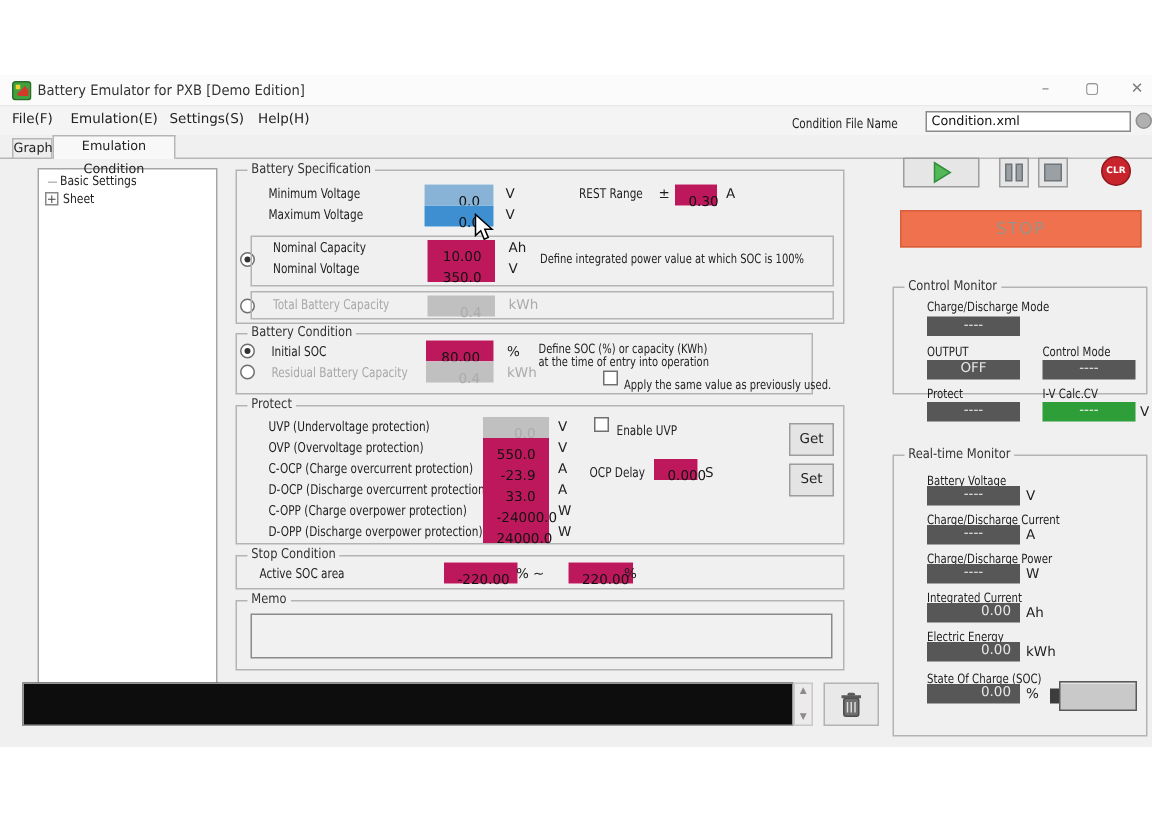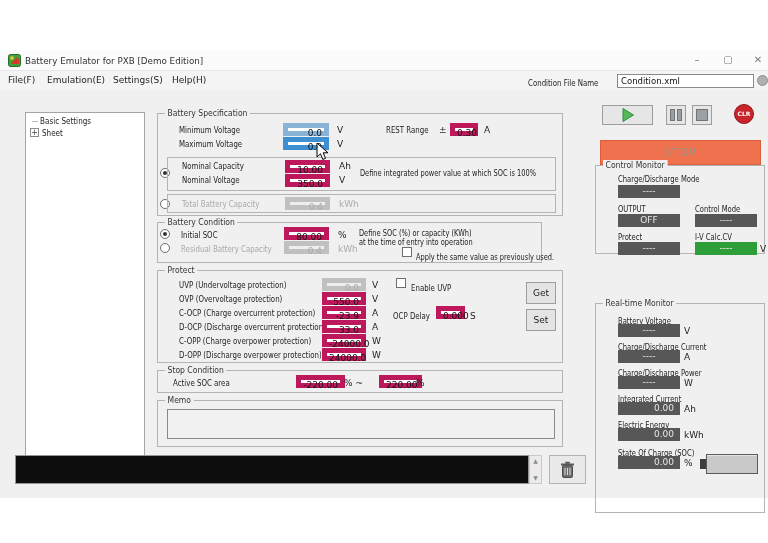--- a/index.html
+++ b/index.html
@@ -19,21 +19,21 @@
   .tabline { position:absolute; left:0; top:15px; width:768px; height:1px; background:#b6b6b6; }
   .tab { position:absolute; border:1px solid #b6b6b6; font-size:8.5px; color:#222; text-align:center; background:#ededed; }
   .tab.inactive { left:8px; top:2px; width:27px; height:14px; line-height:13px; }
   .tab.active { left:35px; top:0; width:82px; height:16px; line-height:15px; background:#f8f8f8; border-bottom:none; z-index:2; }
   
   .group { position:absolute; border:1px solid #b4b4b4; }
   .gtitle { position:absolute; top:-6px; left:7px; background:#f0f0f0; padding:0 3px; font-size:9px; color:#333; white-space:nowrap; line-height:11px; transform:scaleX(.85); transform-origin:0 0; }
   .lbl { position:absolute; font-size:9px; color:#1d1d1d; white-space:nowrap; transform:scaleX(.78); transform-origin:0 50%; line-height:10px; }
   .lbl.dis { color:#a8a8a8; }
   .note { position:absolute; font-size:8.5px; color:#222; white-space:nowrap; transform:scaleX(.78); transform-origin:0 50%; line-height:10px; }
-  .tb { position:absolute; height:13px; border:5px solid #be185d; background:#ffffff; font-size:9px; color:#111; text-align:right; padding:0 2px; line-height:11px; }
+  .tb { position:absolute; height:13px; border:7px solid #be185d; background:#ffffff; font-size:9px; color:#111; text-align:right; padding:0 2px; line-height:11px; }
   .tb.dis { background:#eeeeee; color:#ababab; border-color:#c0c0c0; }
   .tb.blue { border-color:#89b3d6; }
   .tb.focus { border-color:#3d8fd1; }
   .unit { position:absolute; font-size:9px; color:#1d1d1d; line-height:10px; }
   .unit.dis { color:#ababab; }
   .radio { position:absolute; width:10px; height:10px; border:1px solid #6f6f6f; border-radius:50%; background:#fff; }
   .radio.sel::after { content:''; position:absolute; left:2px; top:2px; width:4px; height:4px; border-radius:50%; background:#333; }
   .cb { position:absolute; width:10px; height:10px; border:1px solid #6f6f6f; background:#fff; }
   .btn { position:absolute; background:#e4e4e4; border:1px solid #9d9d9d; font-size:9px; color:#222; text-align:center; }
   .innerbox { position:absolute; border:1px solid #b4b4b4; }
@@ -90,20 +90,25 @@
   <div id="menubar">
     <span class="menuitem" style="left:8px">File(F)</span>
     <span class="menuitem" style="left:47px">Emulation(E)</span>
     <span class="menuitem" style="left:113px">Settings(S)</span>
     <span class="menuitem" style="left:172px">Help(H)</span>
     <span class="lbl" style="left:528px; top:7px">Condition File Name</span>
     <div id="cond-input">Condition.xml</div>
     <div id="cond-led"></div>
   </div>
 
+  <div id="tabstrip">
+    <div class="tabline"></div>
+    <div class="tab inactive">Graph</div>
+    <div class="tab active">Emulation Condition</div>
+  </div>
 </div>
 
 <div id="treepanel">
   <span class="stub" style="left:6px; top:8px"></span>
   <span class="treeitem" style="left:14px; top:3px">Basic Settings</span>
   <span class="expander" style="left:4px; top:15px"></span>
   <span class="treeitem" style="left:16px; top:15px">Sheet</span>
 </div>
 
 <div class="group" style="left:157px; top:113px; width:406px; height:103px">
@@ -234,36 +239,36 @@
 </div>
 <div class="toolbtn" style="left:692px; top:105px">
   <svg width="14" height="14" viewBox="0 0 14 14">
     <rect x="1.5" y="1.5" width="11" height="11" fill="#9aa0a4" stroke="#6e7478"></rect>
   </svg>
 </div>
 <div class="abs" id="clr-button" style="left:734px; top:104px; width:20px; height:20px">CLR</div>
 
 <div id="stop-big">STOP</div>
 
-<div class="group" style="left:595px; top:165px; width:170px; height:89px">
+<div class="group" style="left:595px; top:191px; width:170px; height:72px">
   <span class="gtitle">Control Monitor</span>
   <span class="mlabel" style="left:22px; top:8px">Charge/Discharge Mode</span>
   <div class="mbox" style="left:22px; top:19px">----</div>
   <span class="mlabel" style="left:22px; top:38px">OUTPUT</span>
   <div class="mbox" style="left:22px; top:48px">OFF</div>
   <span class="mlabel" style="left:99px; top:38px">Control Mode</span>
   <div class="mbox" style="left:99px; top:48px">----</div>
   <span class="mlabel" style="left:22px; top:66px">Protect</span>
   <div class="mbox" style="left:22px; top:76px">----</div>
   <span class="mlabel" style="left:99px; top:66px">I-V Calc.CV</span>
   <div class="mbox green" style="left:99px; top:76px">----</div>
   <span class="munit" style="left:164px; top:77px">V</span>
 </div>
 
-<div class="group" style="left:595px; top:303px; width:170px; height:210px">
+<div class="group" style="left:595px; top:303px; width:170px; height:188px">
   <span class="gtitle">Real-time Monitor</span>
 
   <span class="mlabel" style="left:22px; top:12px">Battery Voltage</span>
   <div class="mbox" style="left:22px; top:20px">----</div>
   <span class="munit" style="left:88px; top:21px">V</span>
 
   <span class="mlabel" style="left:22px; top:38px">Charge/Discharge Current</span>
   <div class="mbox" style="left:22px; top:46px">----</div>
   <span class="munit" style="left:88px; top:47px">A</span>
 

